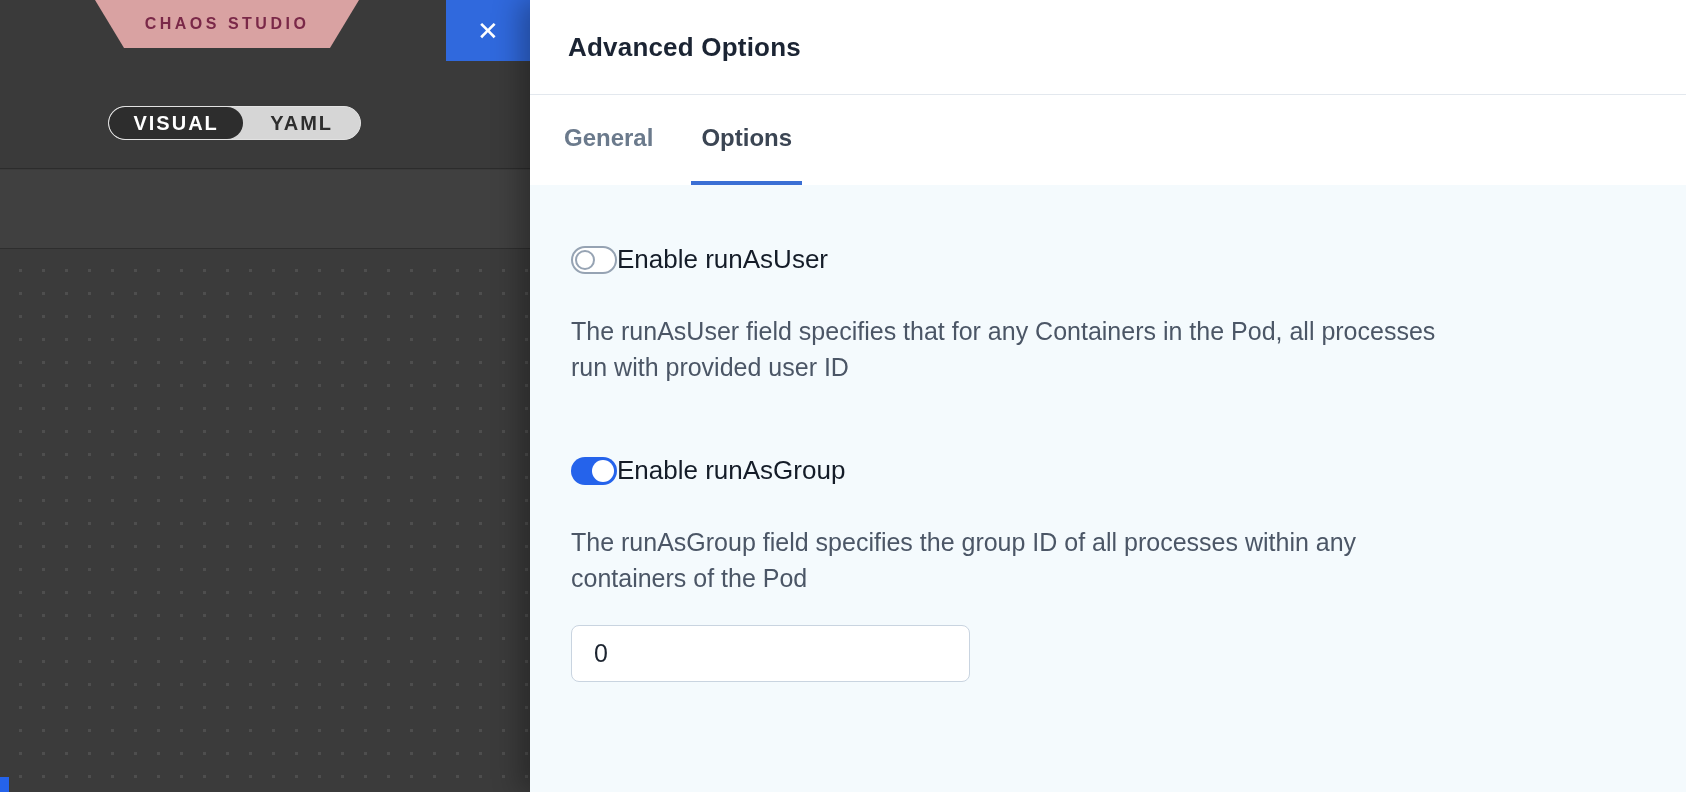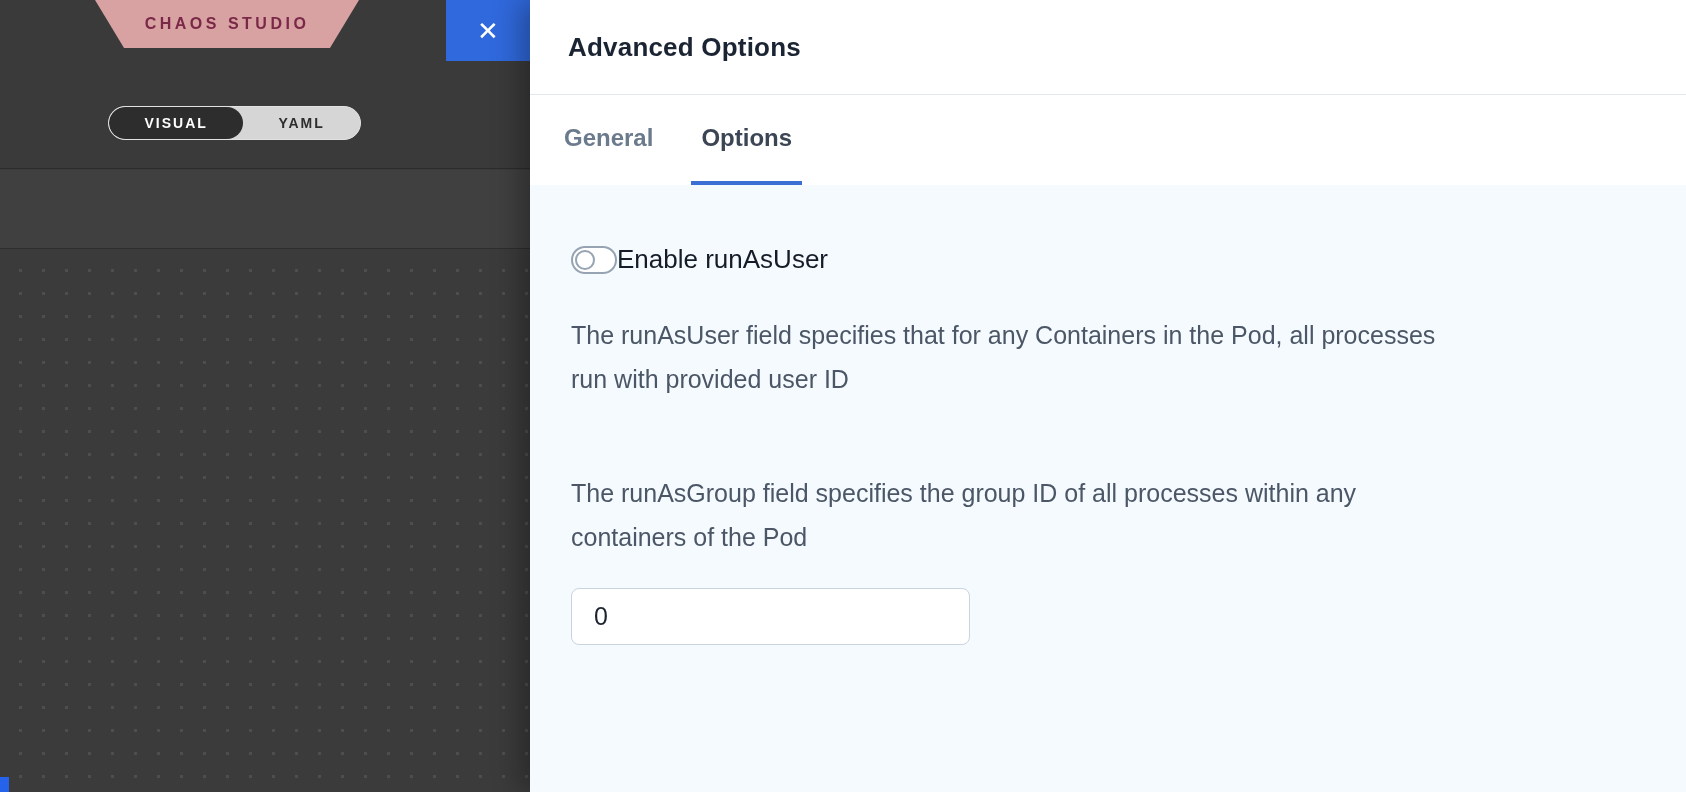--- a/index.html
+++ b/index.html
@@ -10,21 +10,21 @@
   
   .left-panel { position:absolute; left:0; top:0; width:530px; height:792px; background:#3b3b3b; }
   .left-header { position:absolute; left:0; top:0; width:100%; height:169px; background:#3a3a3a; border-bottom:1px solid #2c2c2c; }
   .banner { position:absolute; left:95px; top:0; width:264px; height:48px; background:#d9a2a2;
             clip-path:polygon(0 0,100% 0,89% 100%,11% 100%);
             display:flex; align-items:center; justify-content:center; }
   .banner-text { color:#7a2848; font-size:16px; font-weight:700; letter-spacing:3.5px; }
   .view-toggle { position:absolute; left:108px; top:106px; width:253px; height:34px; border-radius:17px;
                  background:#d6d6d6; border:1.5px solid #e2e2e2; display:flex; overflow:hidden; }
   .seg { flex:1; display:flex; align-items:center; justify-content:center;
-         font-size:14px; font-weight:700; letter-spacing:2px; color:#2e2e2e; cursor:pointer; }
+         font-size:20px; font-weight:700; letter-spacing:2px; color:#2e2e2e; cursor:pointer; }
   .seg.active { background:#2d2d2d; color:#ffffff; border-radius:17px; flex:1.15; }
   .close-btn { position:absolute; left:446px; top:0; width:84px; height:61px; background:#3069dd;
                display:flex; align-items:center; justify-content:center; cursor:pointer; }
   .close-btn span { color:#ffffff; font-size:26px; font-weight:700; line-height:1; }
   .left-toolbar { position:absolute; left:0; top:170px; width:100%; height:79px; background:#404040; border-bottom:1px solid #2e2e2e; }
   .left-canvas { position:absolute; left:0; top:250px; width:100%; height:542px; background-color:#3b3b3b;
                  background-image:radial-gradient(circle,#4e4e4e 1.5px,transparent 1.7px);
                  background-size:23px 23px; background-position:9px 9px; }
   .dock-sliver { position:absolute; left:0; bottom:0; width:9px; height:15px; background:#2563eb; }
 
@@ -41,21 +41,21 @@
   .drawer-body { position:absolute; left:0; top:185px; width:100%; height:607px;
                  background:#f4fafd; padding:59px 48px 0 41px; }
   .toggle-row { display:flex; align-items:center; }
   .toggle { position:relative; width:46px; height:28px; border-radius:14px; cursor:pointer;
             background:#ffffff; border:2px solid #96a3b3; flex:0 0 auto; }
   .toggle .knob { position:absolute; left:2px; top:2px; width:20px; height:20px; border-radius:50%;
                   background:#ffffff; border:2px solid #96a3b3; }
   .toggle.on { background:#2563eb; border:none; }
   .toggle.on .knob { left:auto; right:3px; top:3px; width:22px; height:22px; border:none; background:#ffffff; }
   .toggle-label { font-size:26px; color:#141c28; }
-  .desc { margin-top:38px; font-size:25px; line-height:44px; color:#4b5666; max-width:1060px; white-space:pre-line; }
+  .desc { margin-top:38px; font-size:25px; line-height:36px; color:#4b5666; max-width:1060px; white-space:pre-line; }
   .section-2 { margin-top:70px; }
   .num-input { margin-top:29px; display:block; width:399px; height:57px; border:1px solid #c9d4e0;
                border-radius:8px; background:#ffffff; padding:0 22px; font-size:25px; color:#1c2430;
                font-family:"Liberation Sans","DejaVu Sans",sans-serif; outline:none; }
 </style>
 </head>
 <body>
 
 <div class="screen">
 
@@ -94,20 +94,26 @@
           <div class="toggle">
             <div class="knob"></div>
           </div>
           <div class="toggle-label">Enable runAsUser</div>
         </div>
         <div class="desc">The runAsUser field specifies that for any Containers in the Pod, all processes
 run with provided user ID</div>
       </div>
 
       <div class="section-2">
+        <div class="toggle-row">
+          <div class="toggle on">
+            <div class="knob"></div>
+          </div>
+          <div class="toggle-label">Enable runAsGroup</div>
+        </div>
         <div class="desc">The runAsGroup field specifies the group ID of all processes within any
 containers of the Pod</div>
         <input class="num-input" type="text" value="0" style="">
       </div>
 
     </div>
   </div>
 
 </div>
 

